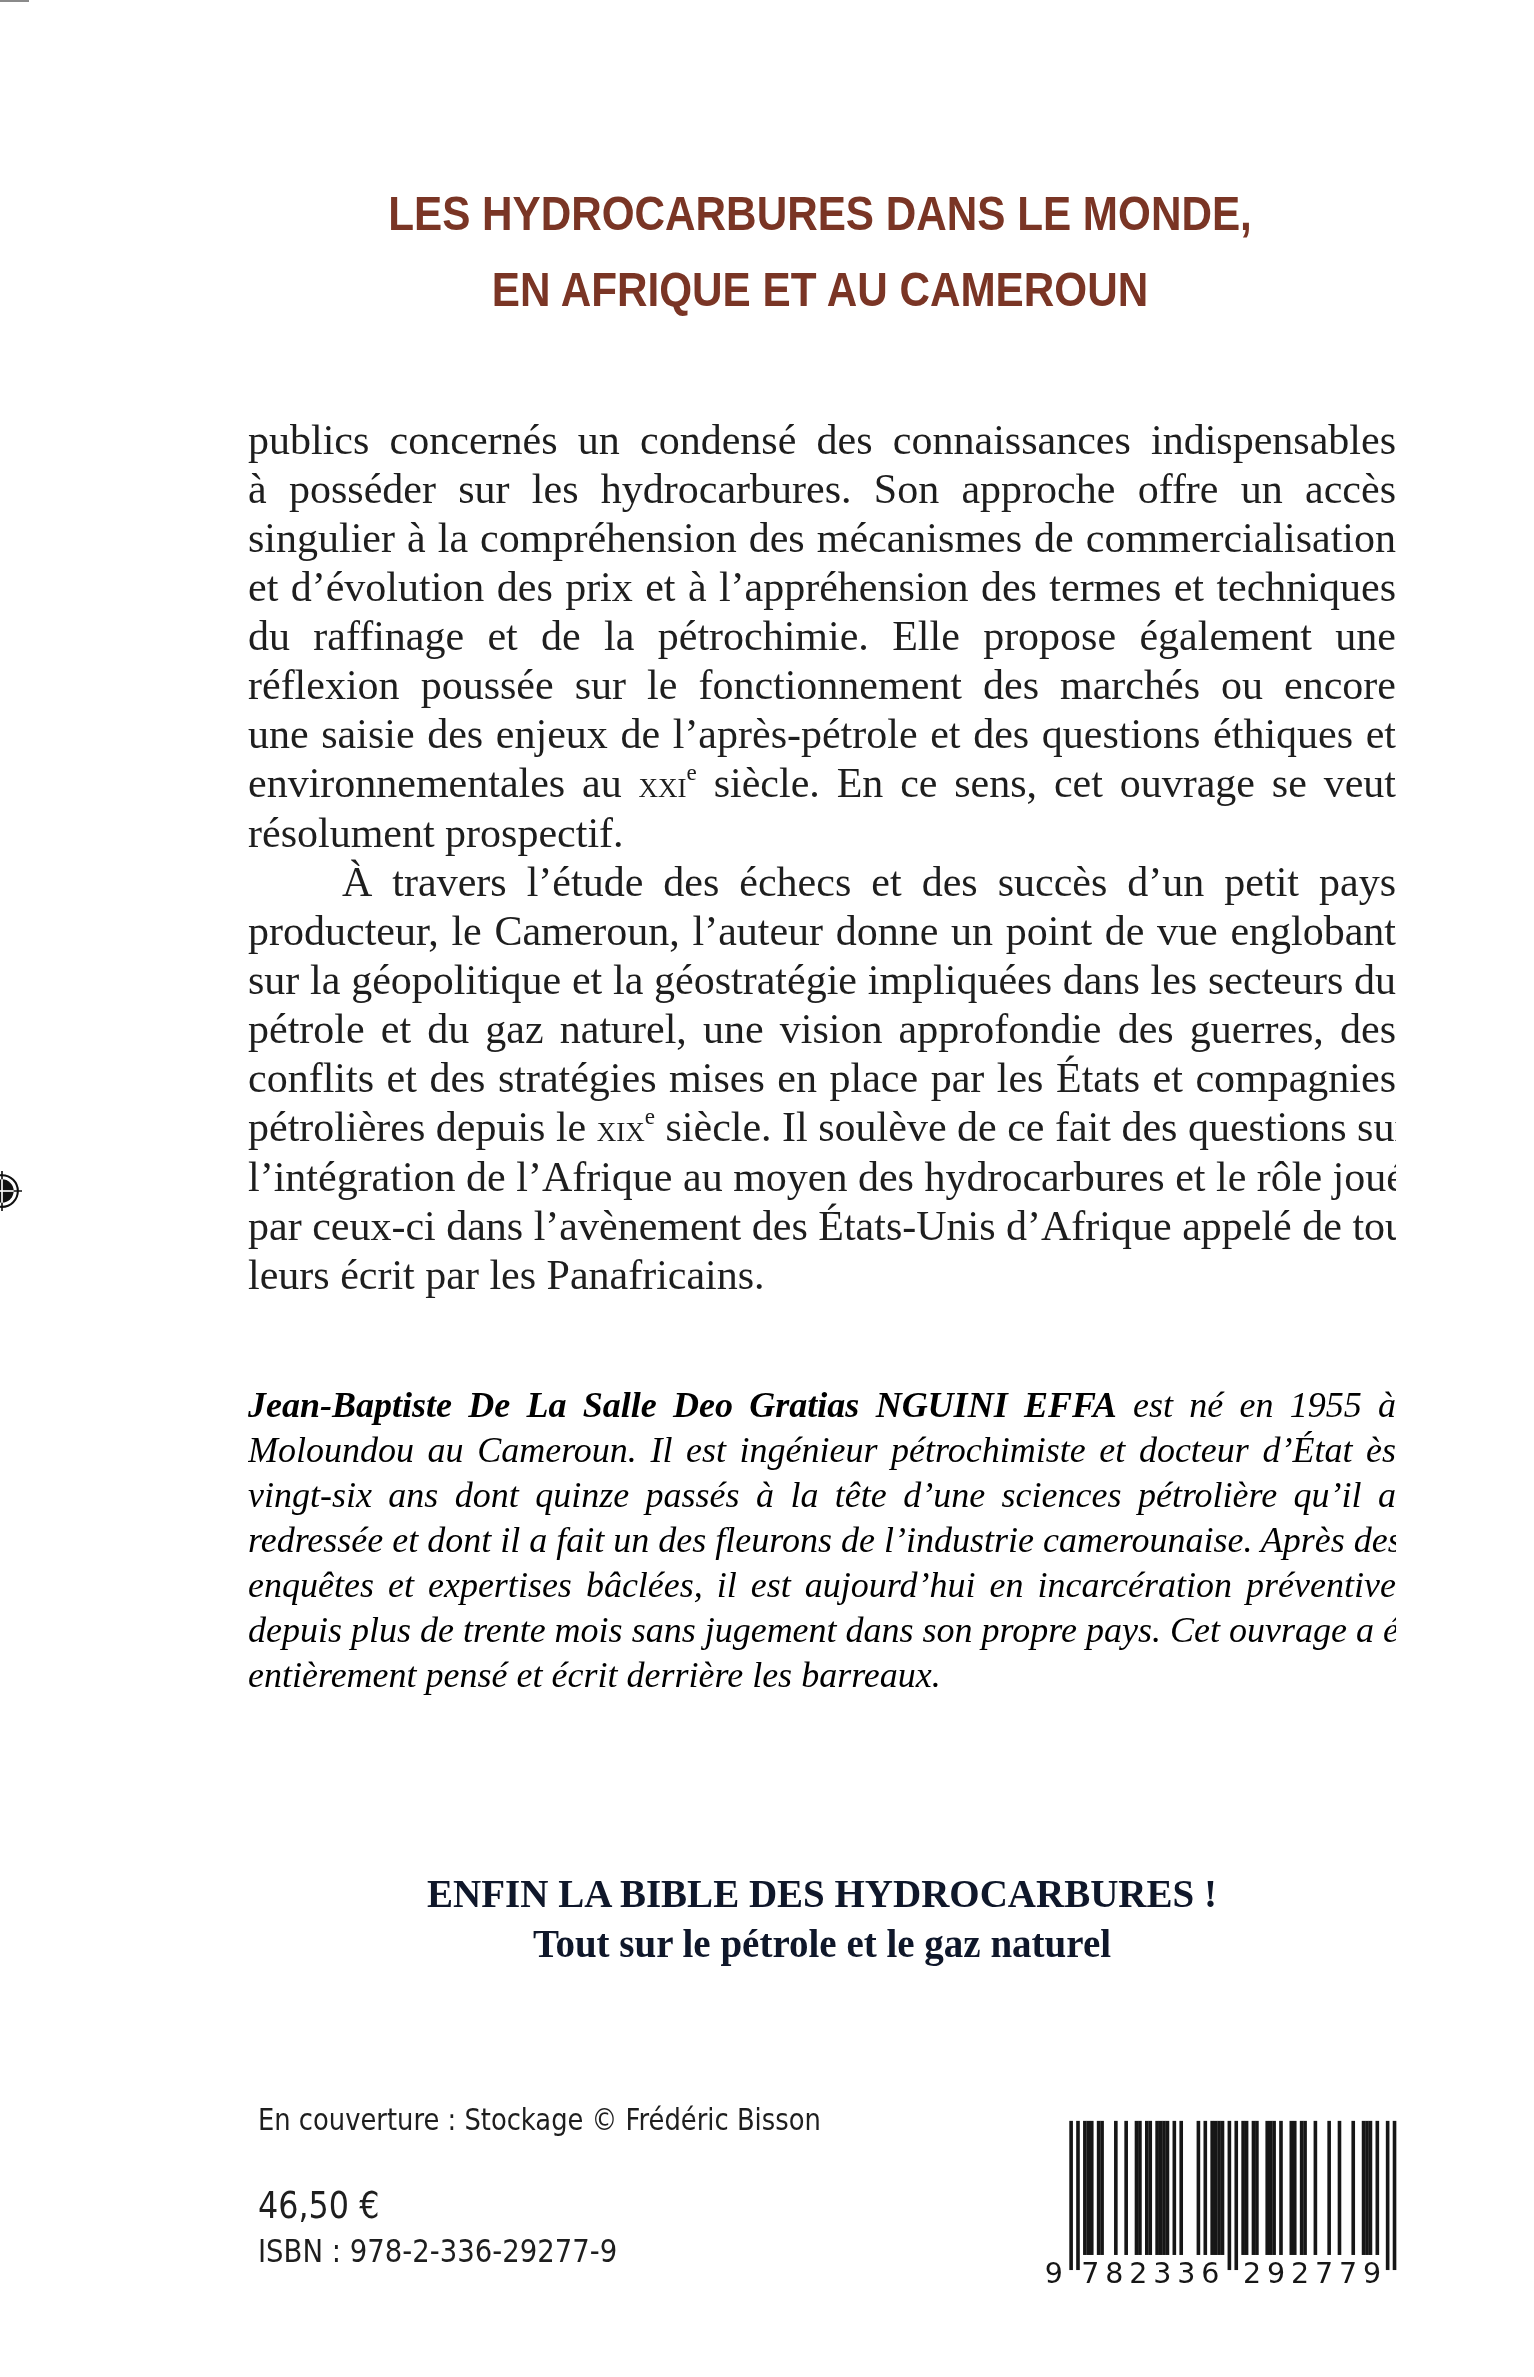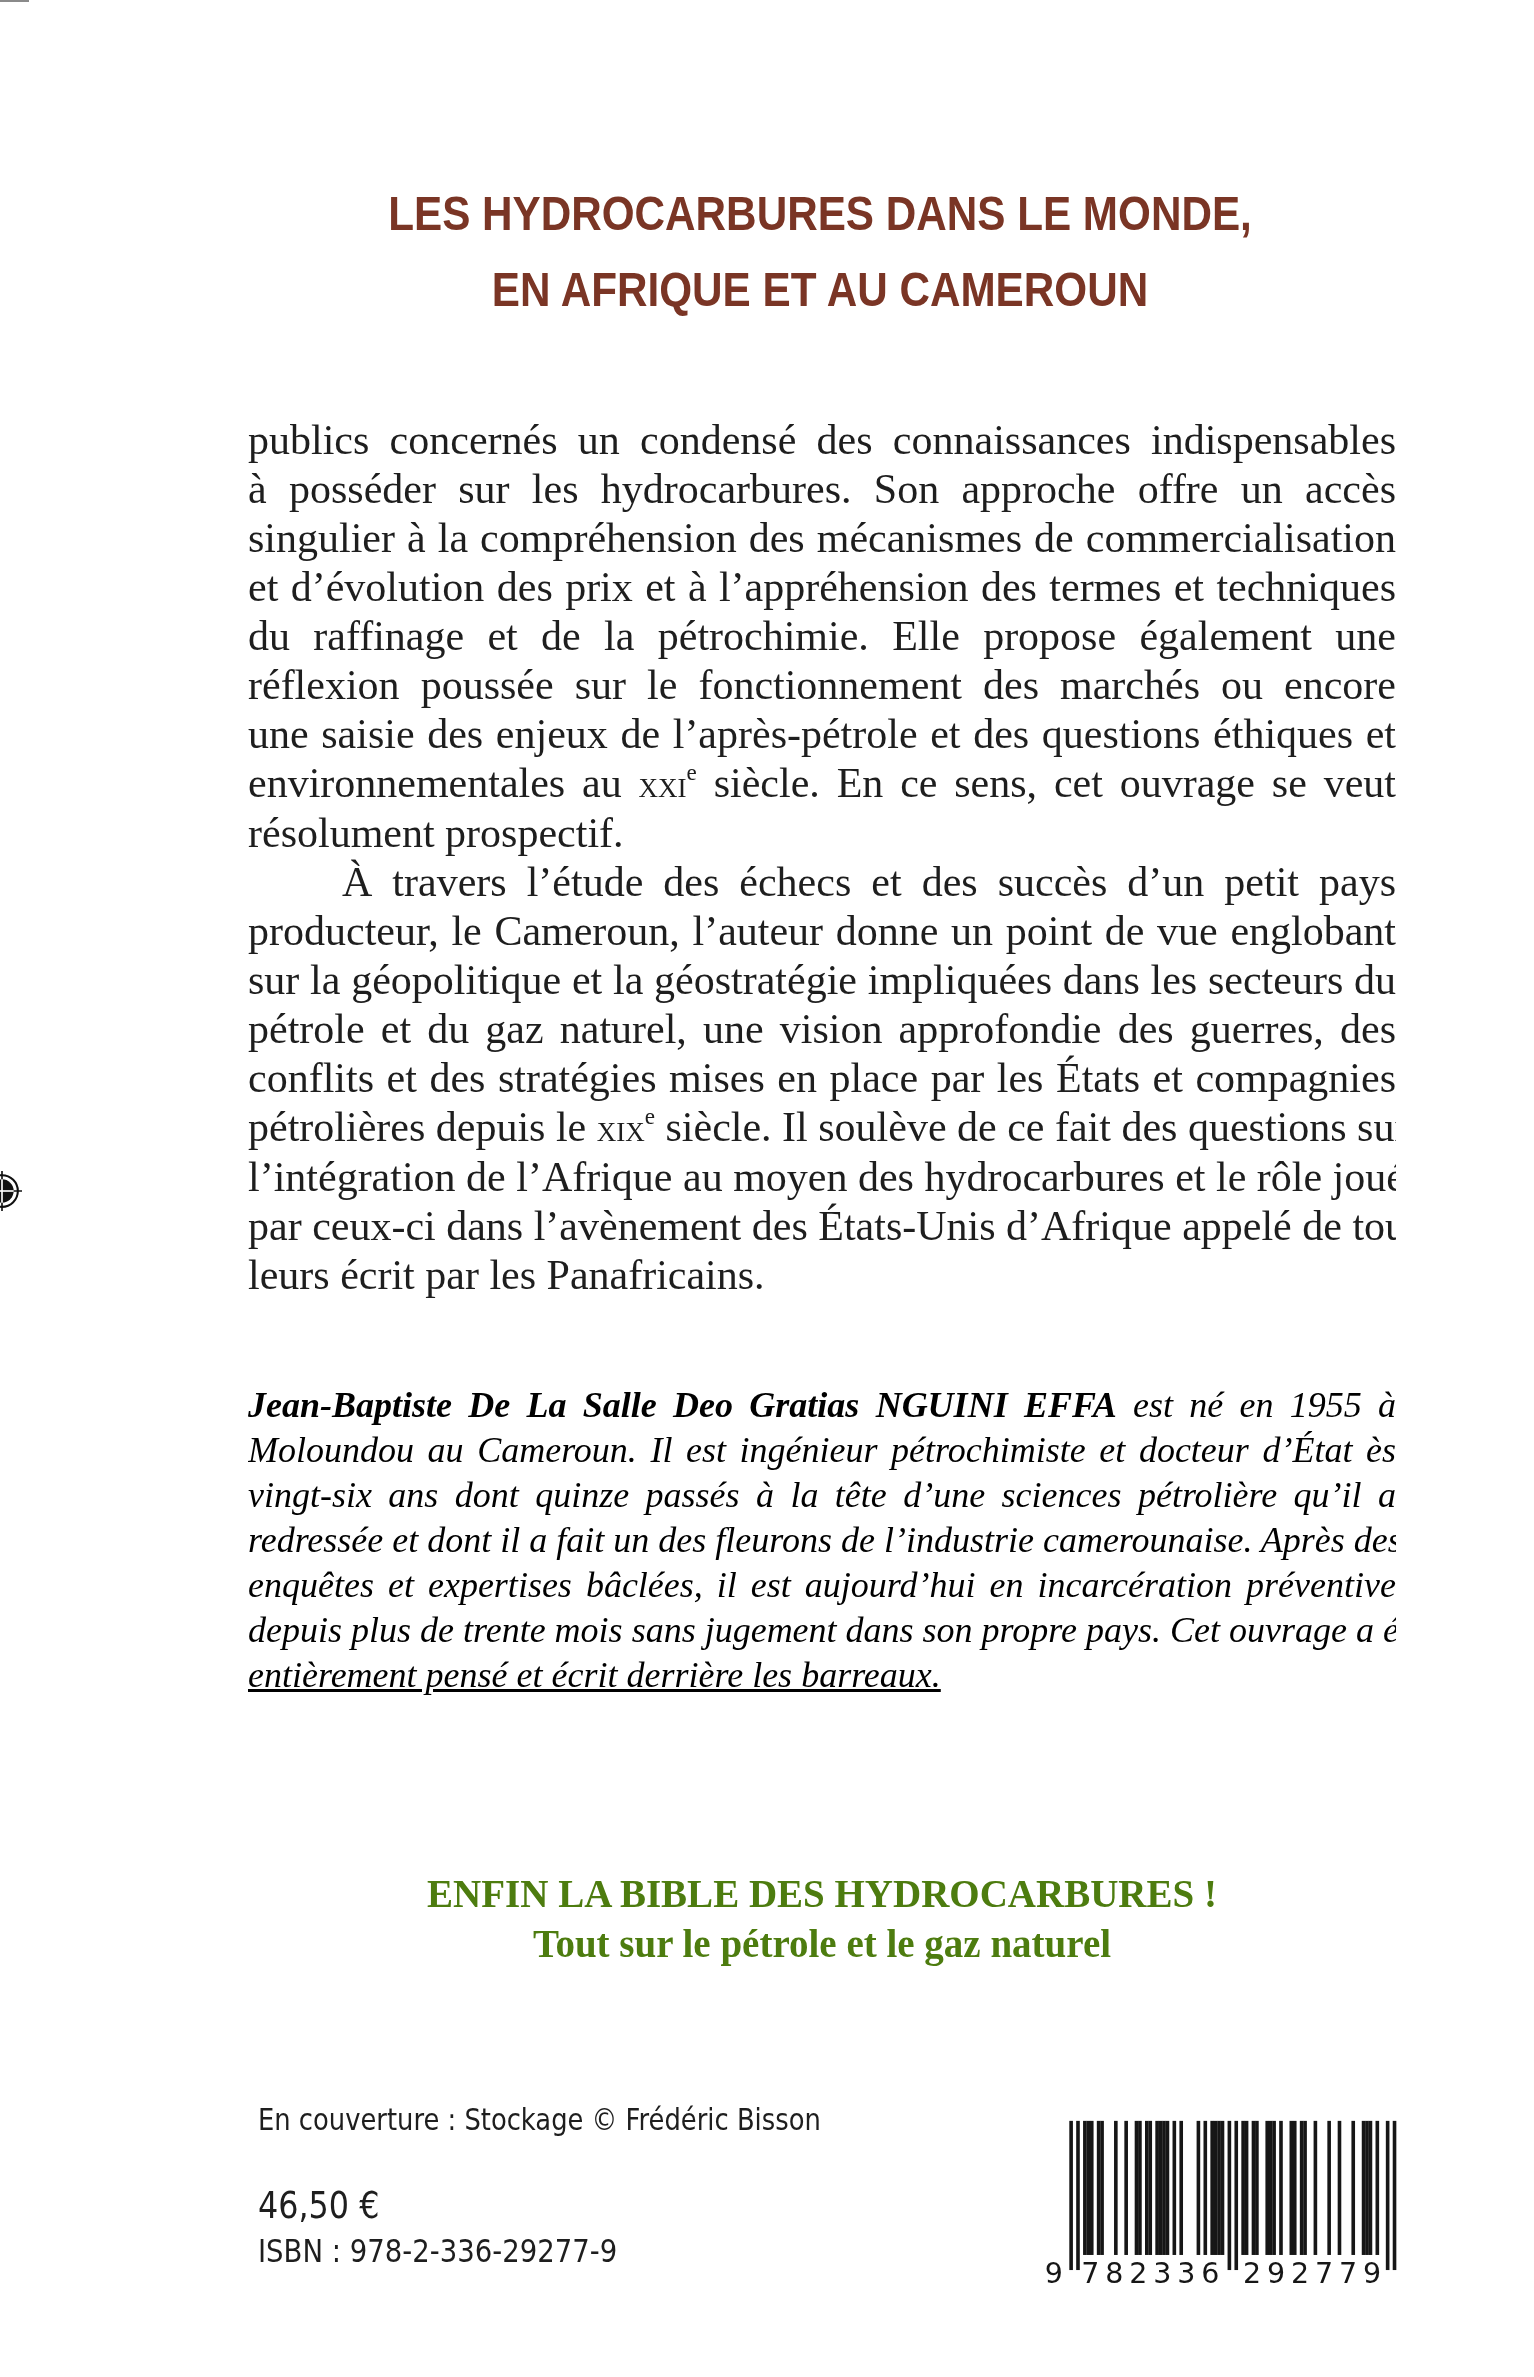--- a/index.html
+++ b/index.html
@@ -22,25 +22,25 @@
   .body-text .line { display: block; text-align: justify; text-align-last: justify; white-space: nowrap; overflow: hidden; }
   .body-text .line.last { text-align-last: left; }
 
   .sc { font-variant: small-caps; text-transform: lowercase; font-size: 0.92em; }
   sup { font-size: 0.55em; vertical-align: 0.75em; line-height: 0; }
 
   .bio { position: absolute; left: 248px; width: 1148px; top: 1383px;
          font-family: "Liberation Serif", serif; font-style: italic; color: #000000;
          font-size: 36px; line-height: 45px; }
   .bio .line { display: block; white-space: nowrap; text-align: justify; text-align-last: justify; overflow: hidden; }
-  .bio .line.last { text-align-last: left; text-decoration: underline; }
+  .bio .line.last { text-align-last: left; }
   .bio .name { font-weight: bold; }
 
   .tagline { position: absolute; left: 248px; width: 1148px; top: 1869px; text-align: center;
-             font-family: "Liberation Serif", serif; font-weight: bold; color: #4d7c0f; }
+             font-family: "Liberation Serif", serif; font-weight: bold; color: #0f172a; }
   .tagline .l1 { display: block; font-size: 39px; line-height: 50px; }
   .tagline .l2 { display: block; font-size: 39px; line-height: 50px; }
 
   .footer { position: absolute; left: 258px; top: 2101px; font-family: "DejaVu Sans", sans-serif; color: #1e1e1e; }
   .footer .credit { display: block; font-size: 30px; line-height: 37px; transform: scaleX(0.86); transform-origin: left top; white-space: nowrap; }
   .footer .price { display: block; margin-top: 47px; font-size: 37px; line-height: 42px; transform: scaleX(0.86); transform-origin: left top; }
   .footer .isbn { display: block; margin-top: 5px; font-size: 32px; line-height: 39px; transform: scaleX(0.86); transform-origin: left top; white-space: nowrap; }
 
   .barcode { position: absolute; left: 1045px; top: 2119px; width: 352px; height: 168px; }
   .barcode svg { display: block; }

